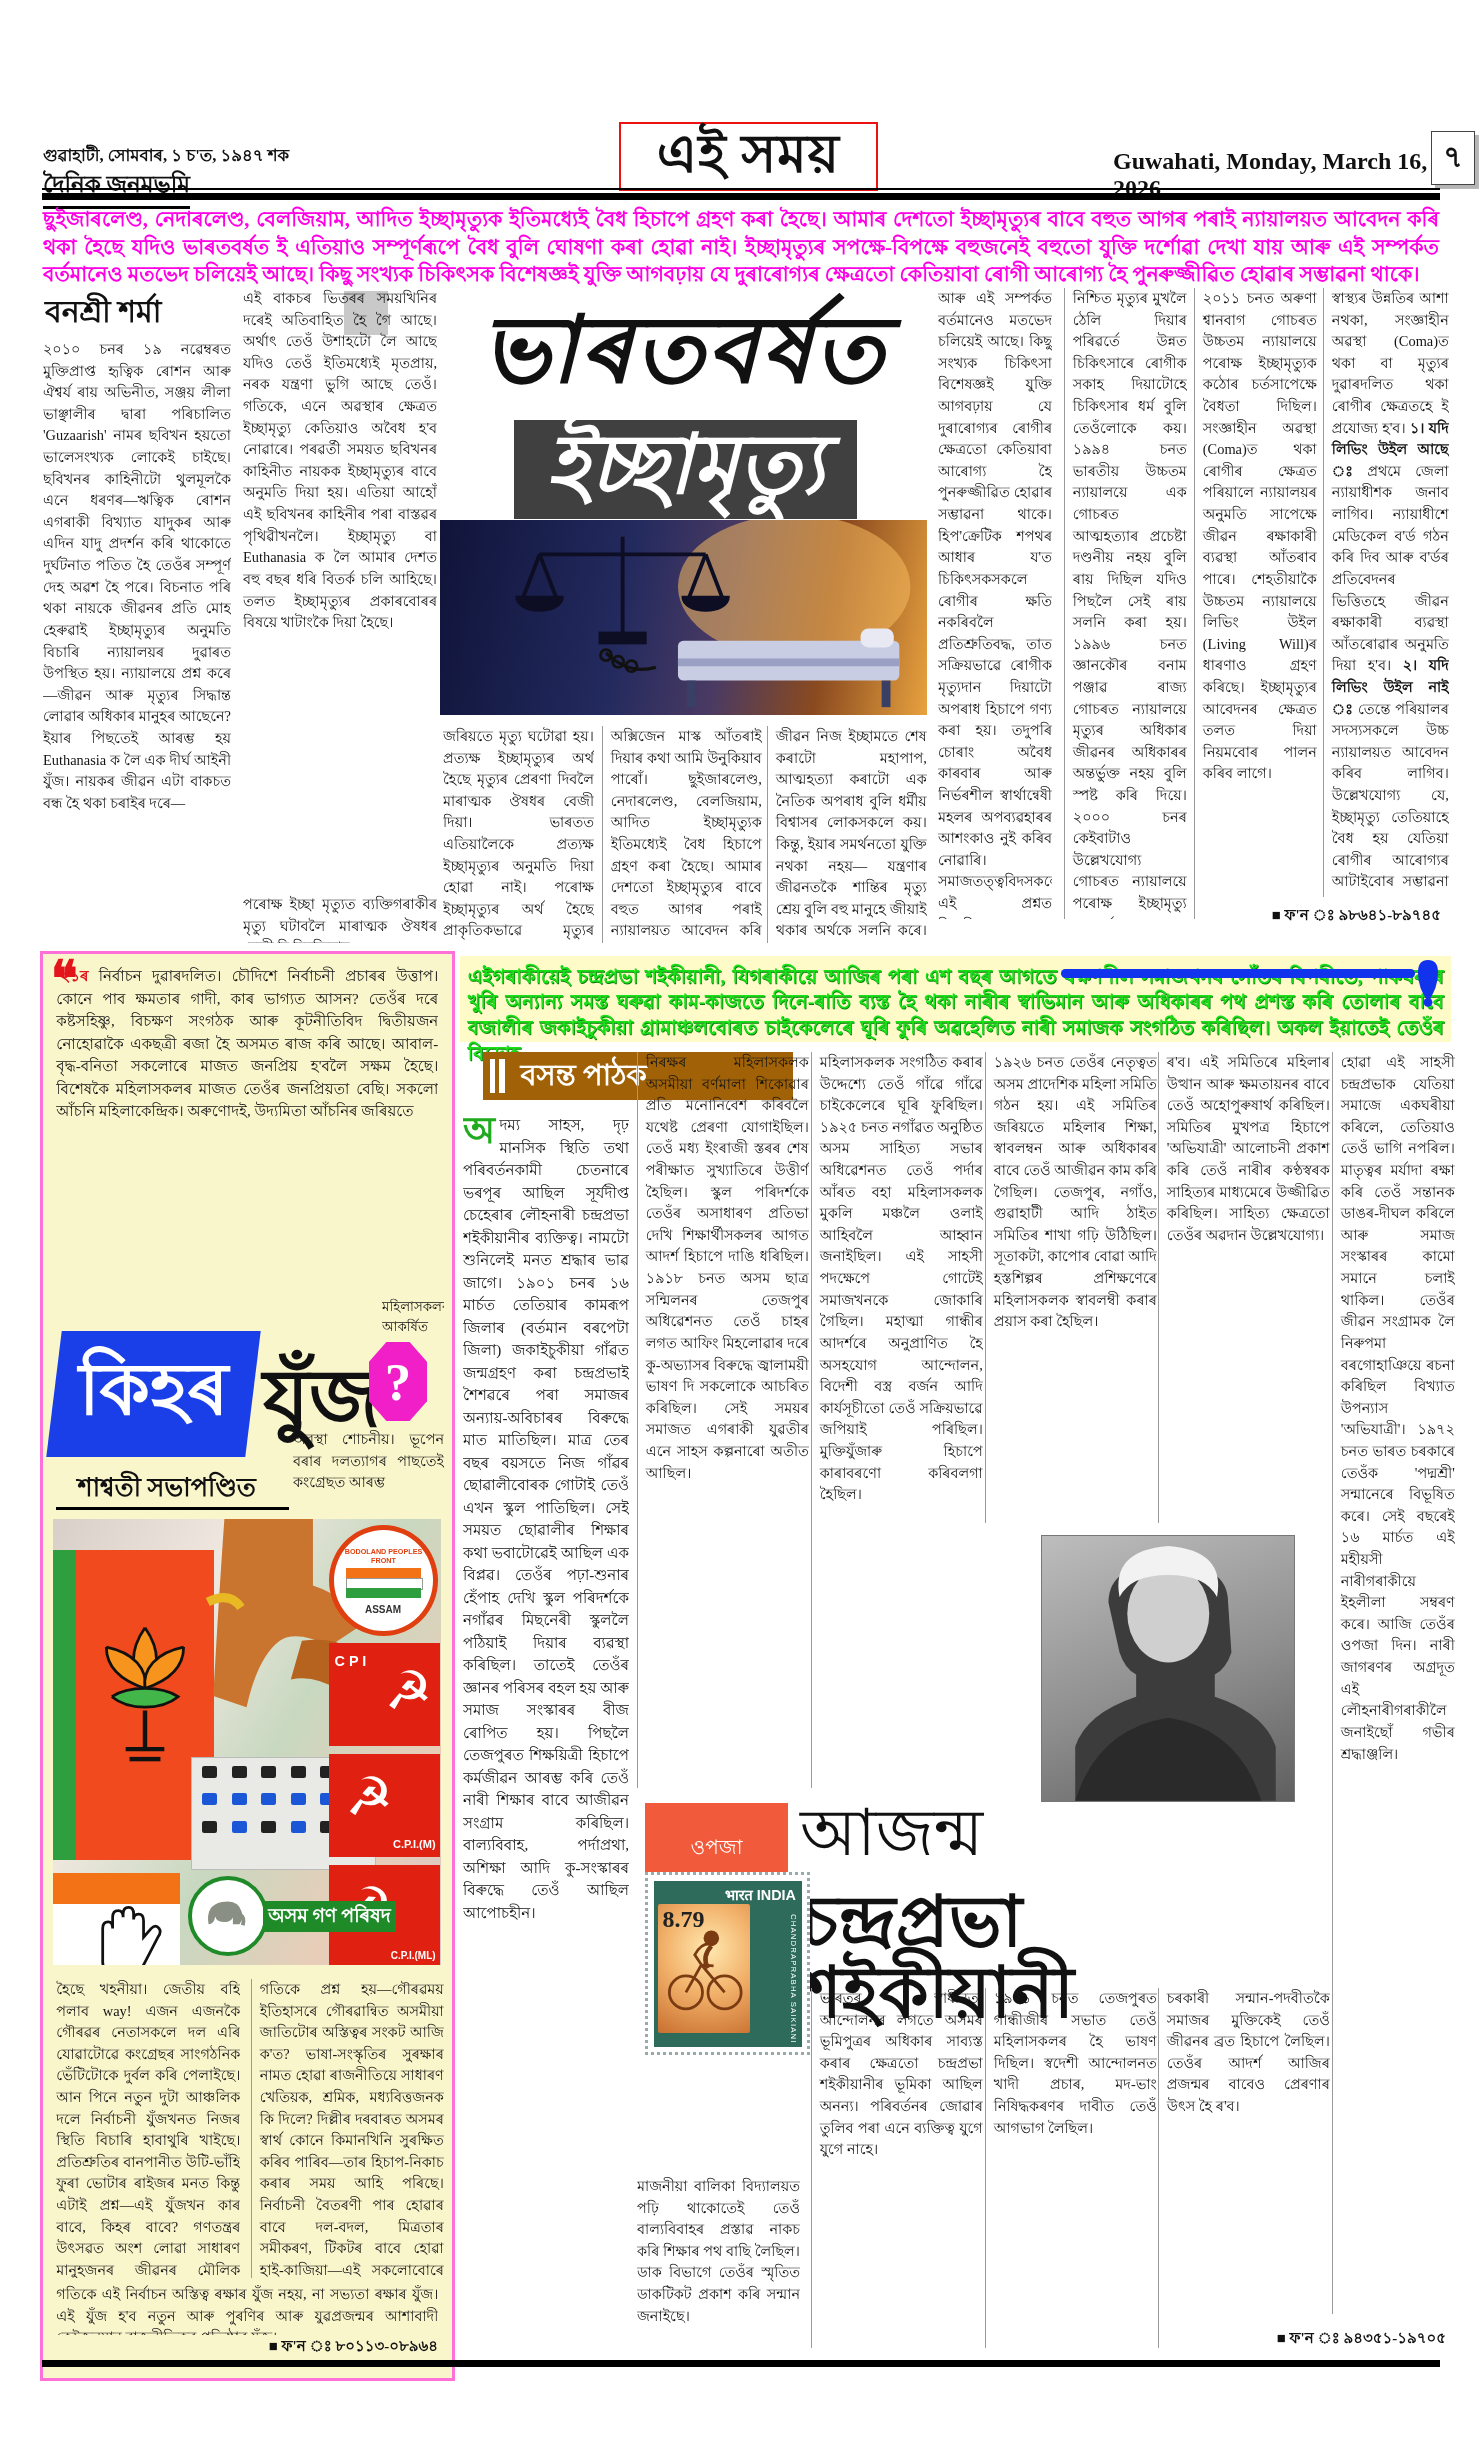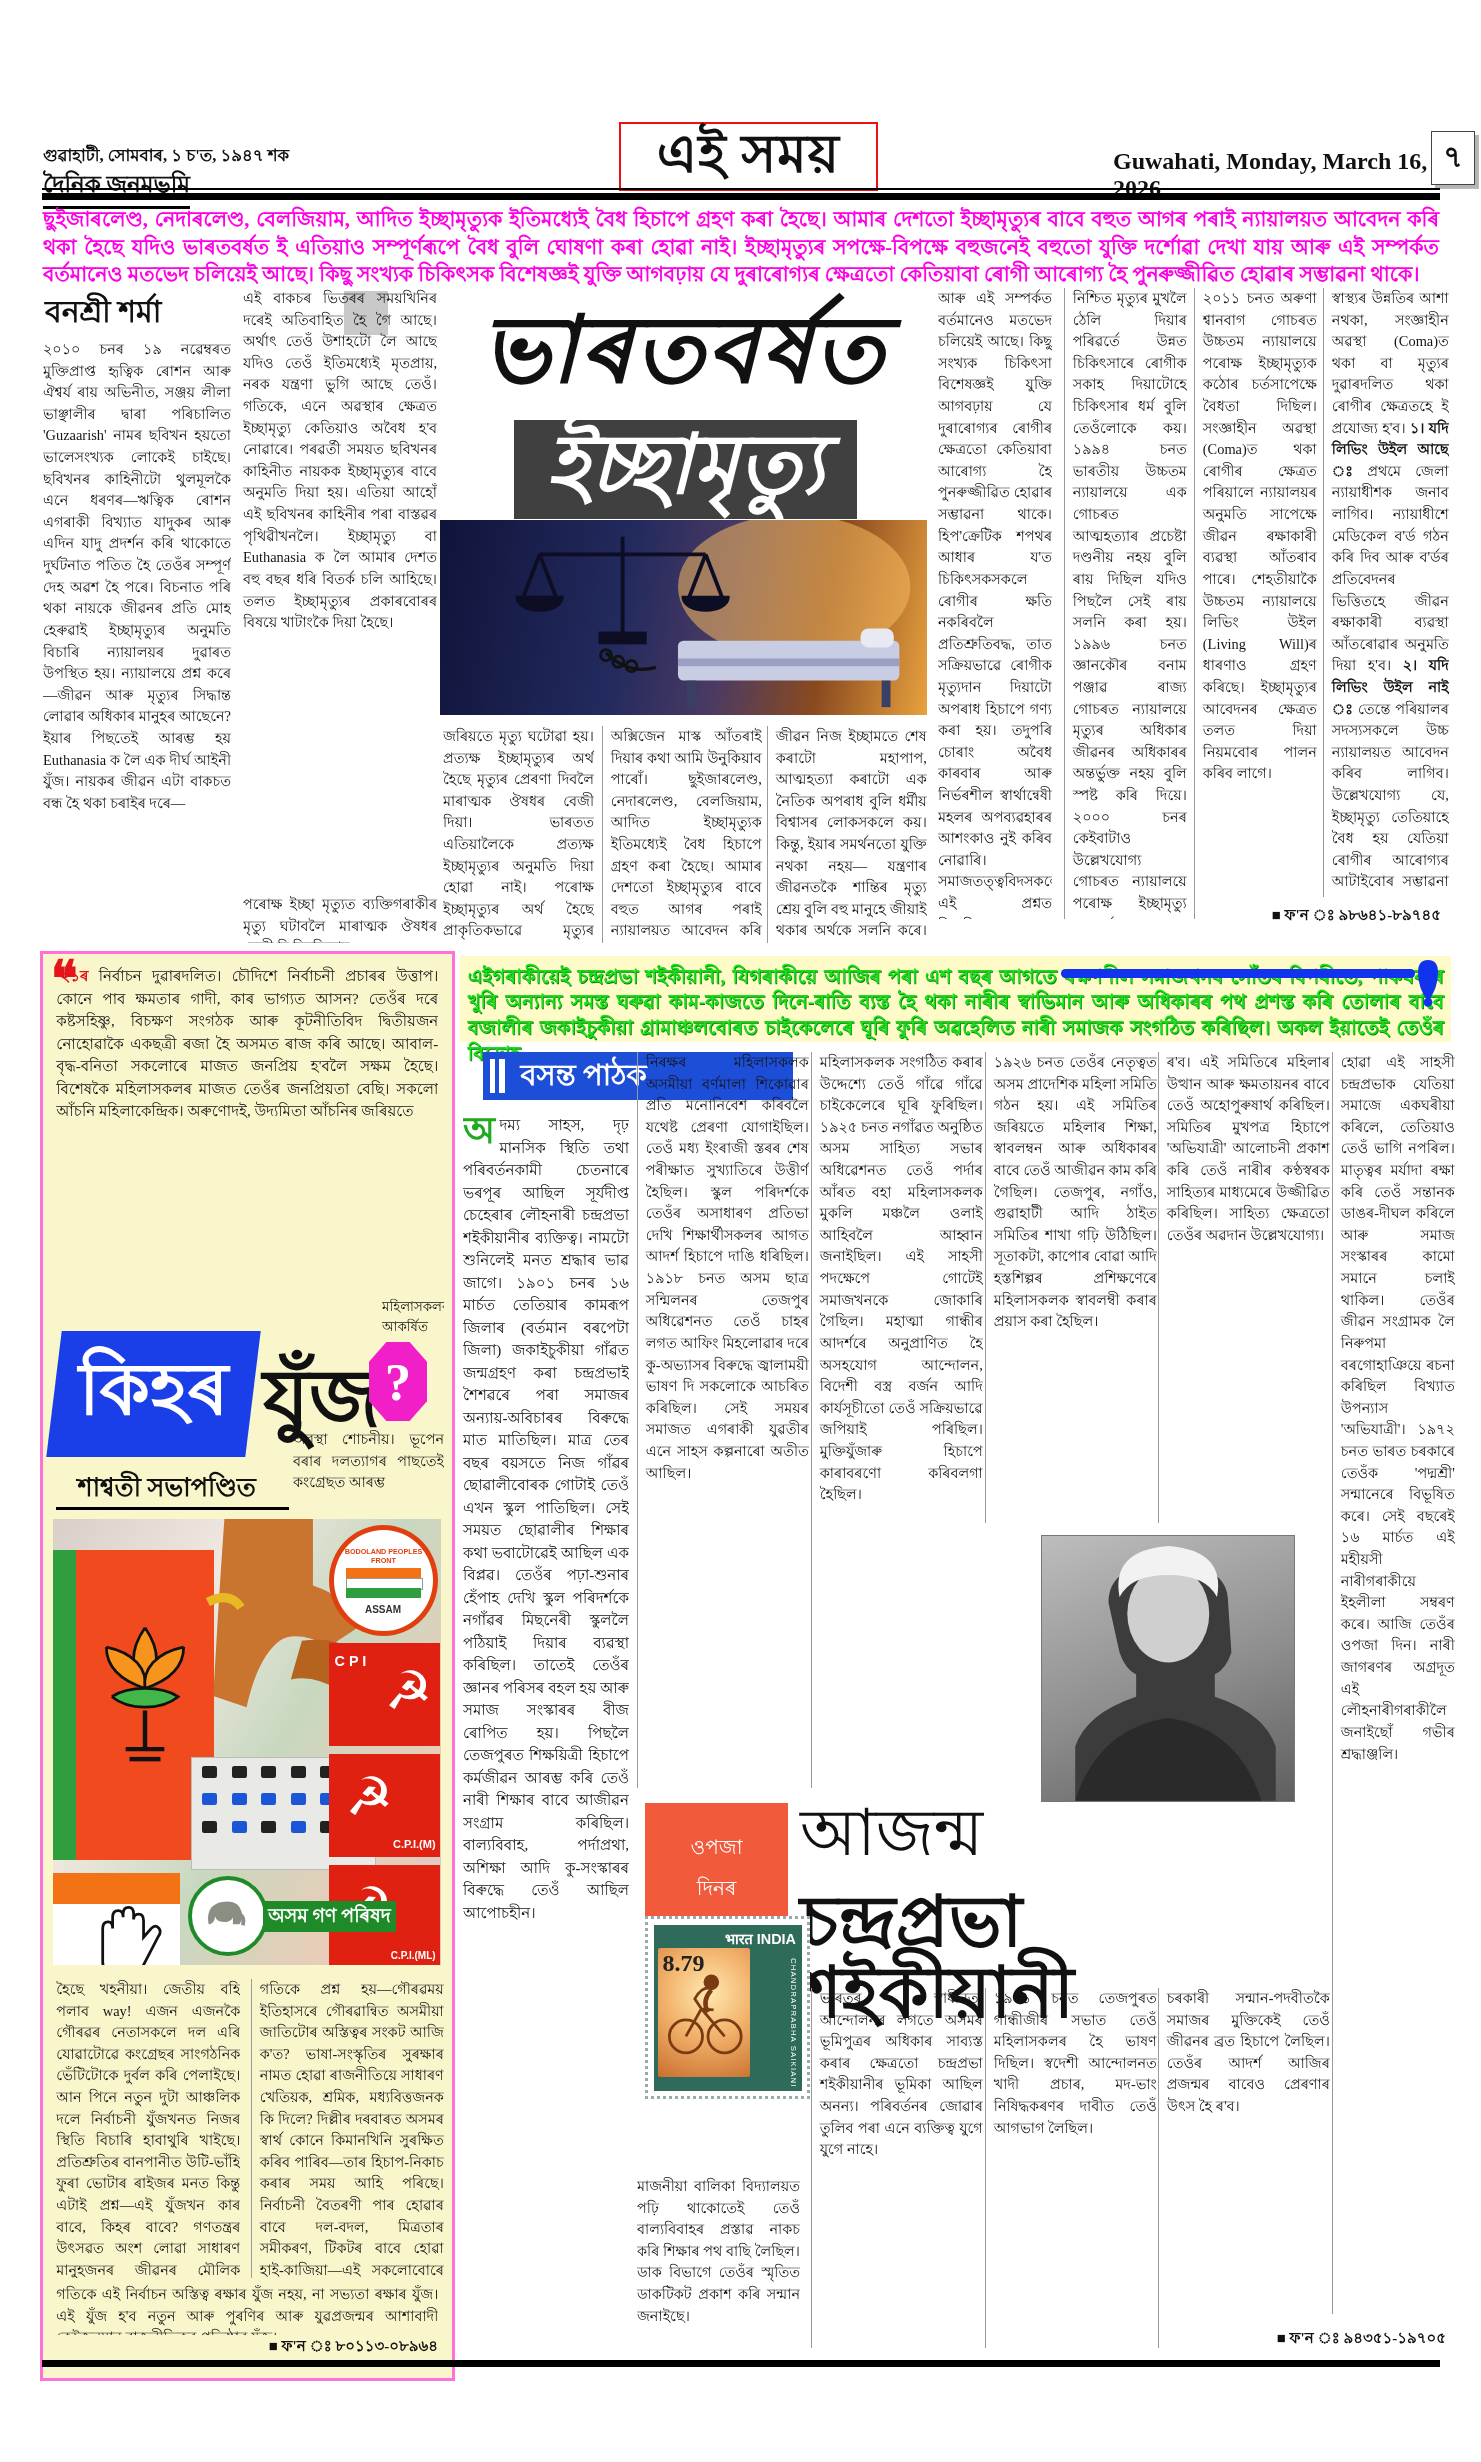--- a/index.html
+++ b/index.html
@@ -49,21 +49,21 @@
   .cpi-tile .lbl{font-weight:bold;font-family:"Liberation Sans",sans-serif;}
   .agp-bar{background:#1e8a28;color:#fff;font-weight:bold;font-size:19px;display:flex;align-items:center;justify-content:center;}
   .evm{background:#e9e9e6;border:1.1px solid #bbb;}
   .evm .btnrow{display:flex;gap:14.4px;padding:7.8px 10px;}
   .evm .btn{width:19px;height:12px;background:#222;border-radius:2.2px;}
   .evm .btn.blue{background:#1a56d6;}
   
   .banner3{background:#fffbc8;}
   .banner3-text{color:#19e019;font-weight:bold;font-size:19.4px;line-height:1.32;text-shadow:0.6px 0.6px 0 #0a7a0a;text-align:justify;}
   .blue-bar{background:#1133ee;border-radius:4.4px;}
-  .author-box{background:#1d4ed8;color:#fff;display:flex;align-items:center;text-align:right;}
+  .author-box{background:#a16207;color:#fff;display:flex;align-items:center;text-align:right;}
   .author-box .bars{width:5.5px;background:#fff;height:70%;margin-left:6.6px;}
   .author-box .name{font-size:29px;font-weight:bold;margin-left:15.5px;}
   .dropcap{color:#1faa1f;font-size:37px;font-weight:bold;float:left;line-height:.9;margin-right:4.4px;}
   .kicker3{background:#f15b3b;color:#fff;display:flex;flex-direction:column;align-items:center;justify-content:center;gap:7.8px;}
   .kicker3 div{font-size:20px;font-weight:normal;}
   .hl3-row{display:flex;align-items:flex-start;gap:10px;}
   .hl3-black{font-size:65px;font-weight:normal;line-height:1;}
   .hl3-green{background:#1ecc1e;color:#fff;font-size:55px;font-weight:bold;line-height:1.15;padding:3.3px 11px;}
   .hl3-main{font-size:71px;font-weight:bold;line-height:1;}
   
@@ -304,21 +304,21 @@
   <div class="abs kicker3" style="left:645px;top:1803px;width:143px;height:173px;">
     <div>ওপজা</div>
     <div>দিনৰ</div>
     <div>শ্ৰদ্ধাৰ্ঘ্য</div>
   </div>
   <div class="abs hl3-row" style="left:800px;top:1801px;">
     <span class="hl3-black">আজন্ম</span>
   </div>
   <div class="abs hl3-main" style="left:800px;top:1887px;width:509px;">চন্দ্ৰপ্ৰভা শইকীয়ানী</div>
 
-  <div class="abs stamp" style="left:645px;top:1916px;width:148px;height:166px;text-align:center;">
+  <div class="abs stamp" style="left:645px;top:1872px;width:148px;height:166px;text-align:center;">
     <div class="stamp-inner">
       <div class="stamp-country">भारत INDIA</div>
       <div class="stamp-art">
         <svg width="89" height="116" viewBox="0 0 160 210">
           <circle cx="50" cy="160" r="30" fill="none" stroke="#7a3b12" stroke-width="5"></circle>
           <circle cx="120" cy="160" r="30" fill="none" stroke="#7a3b12" stroke-width="5"></circle>
           <path d="M50 160 L78 110 L120 160 M78 110 L100 112 M78 110 L66 92 q14 -26 34 -18" stroke="#7a3b12" stroke-width="5" fill="none"></path>
           <circle cx="96" cy="62" r="14" fill="#7a3b12"></circle>
           <path d="M96 76 q-18 20 -6 40" stroke="#7a3b12" stroke-width="8" fill="none"></path>
         </svg>

